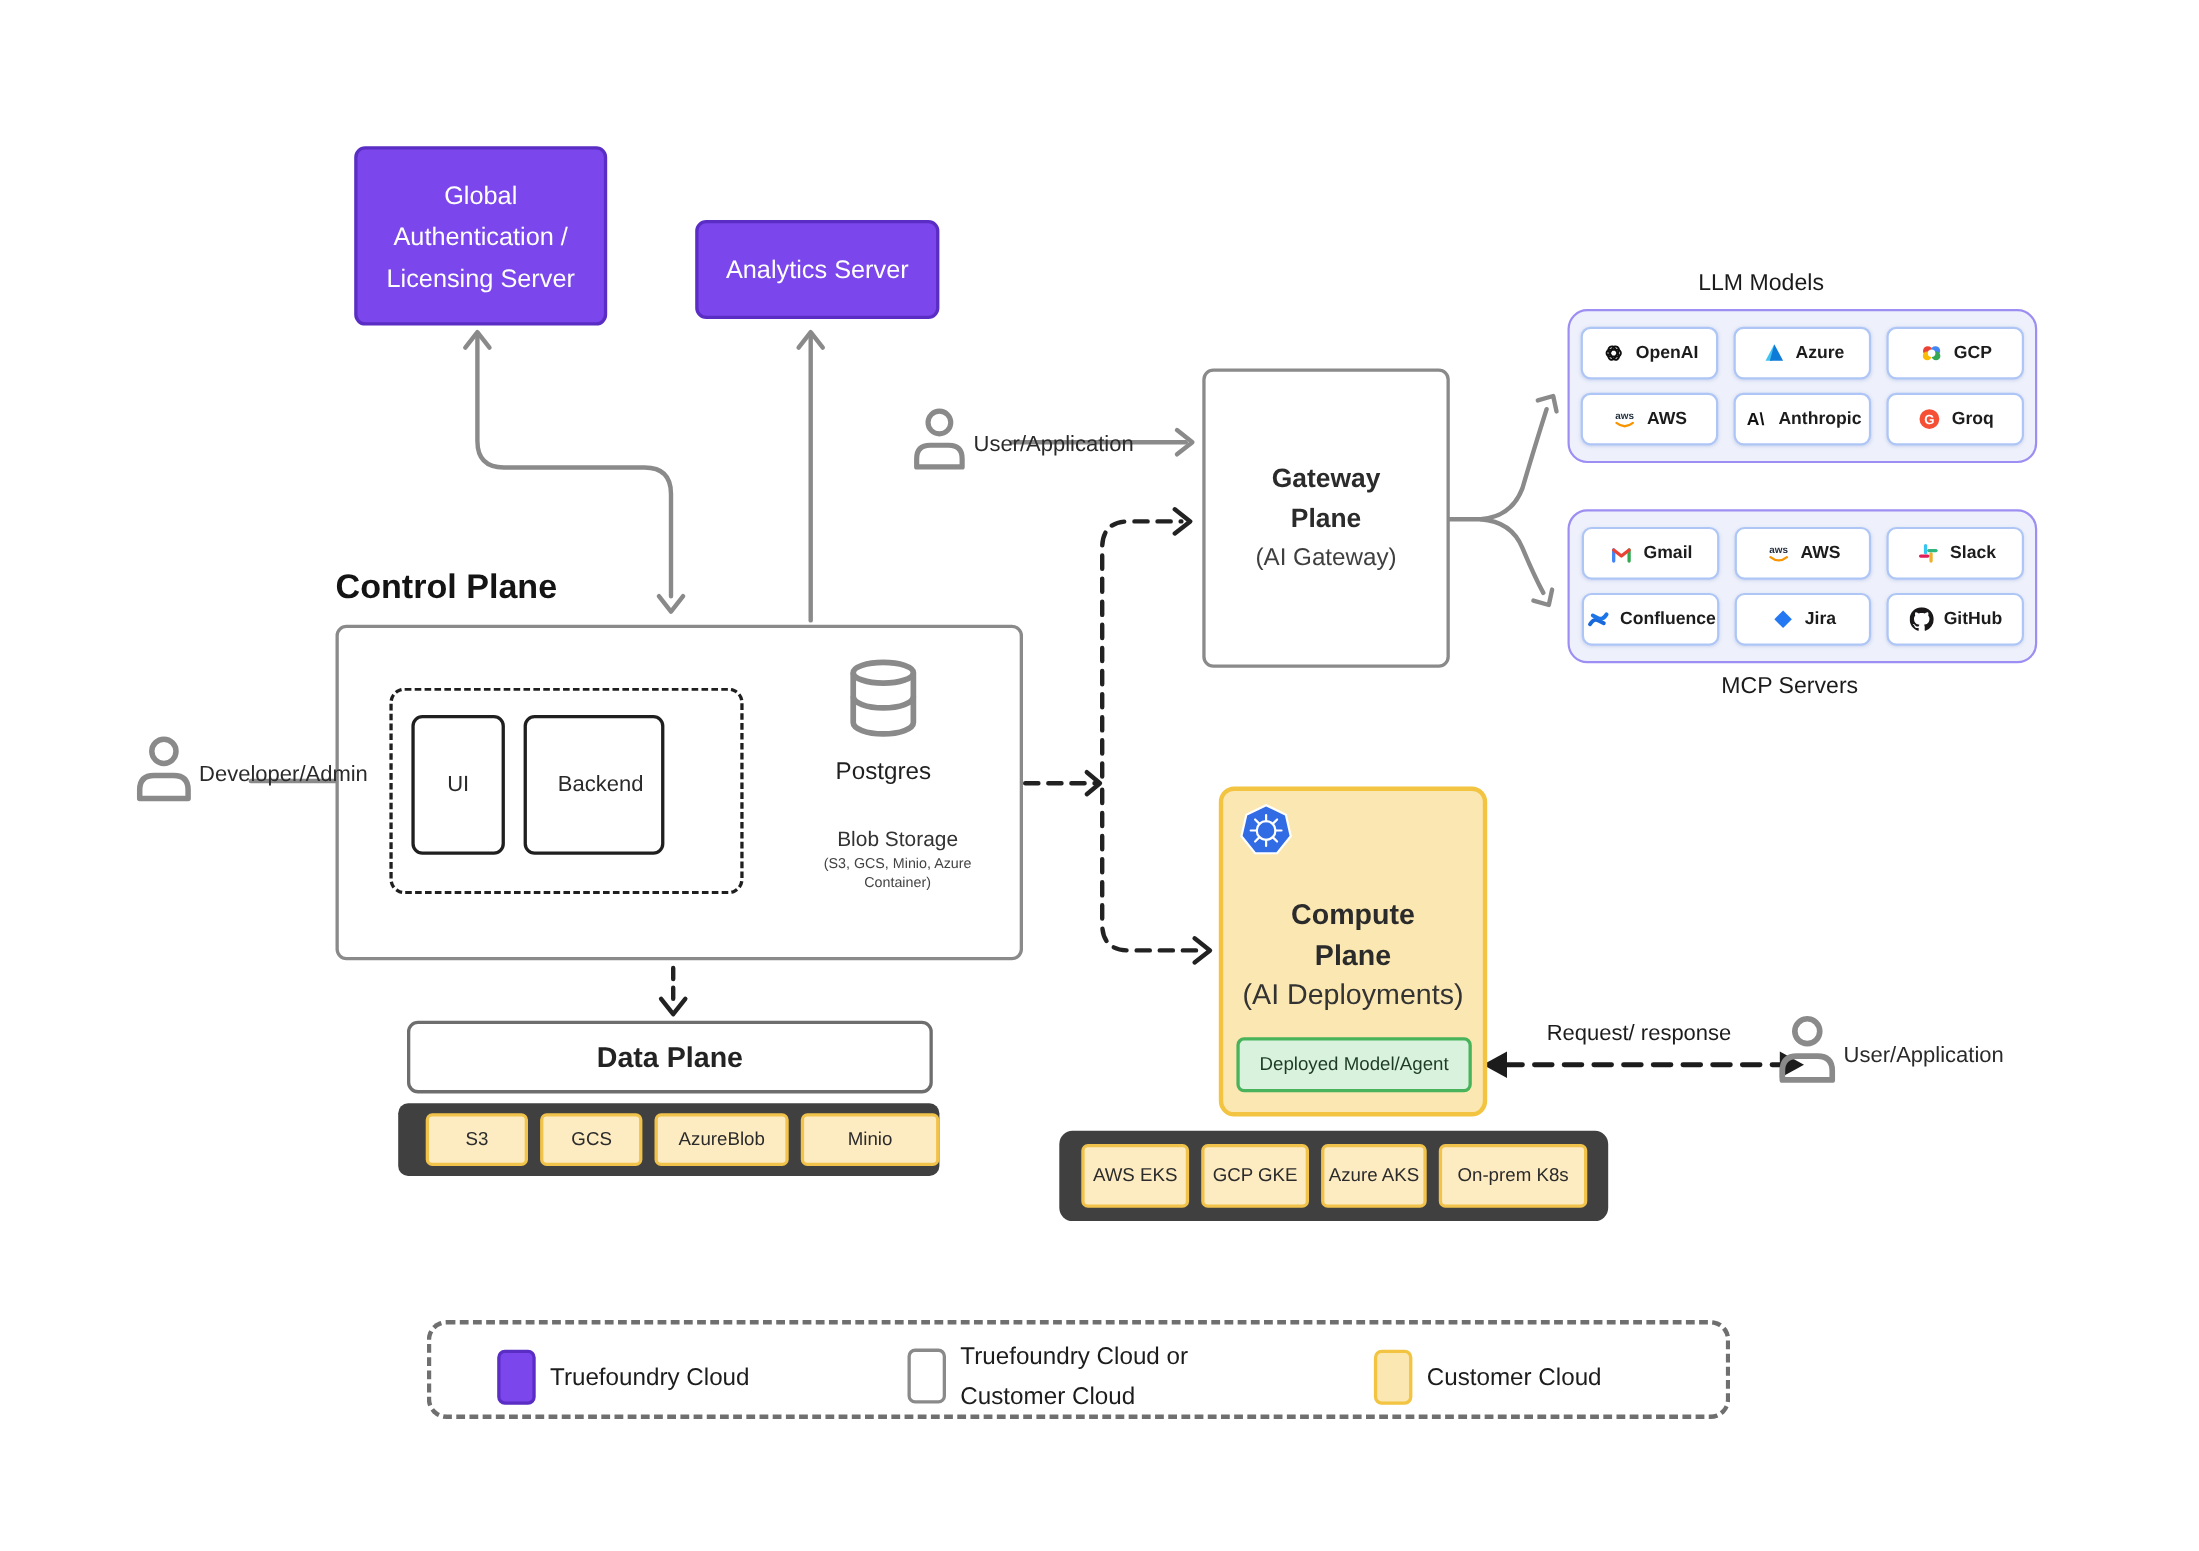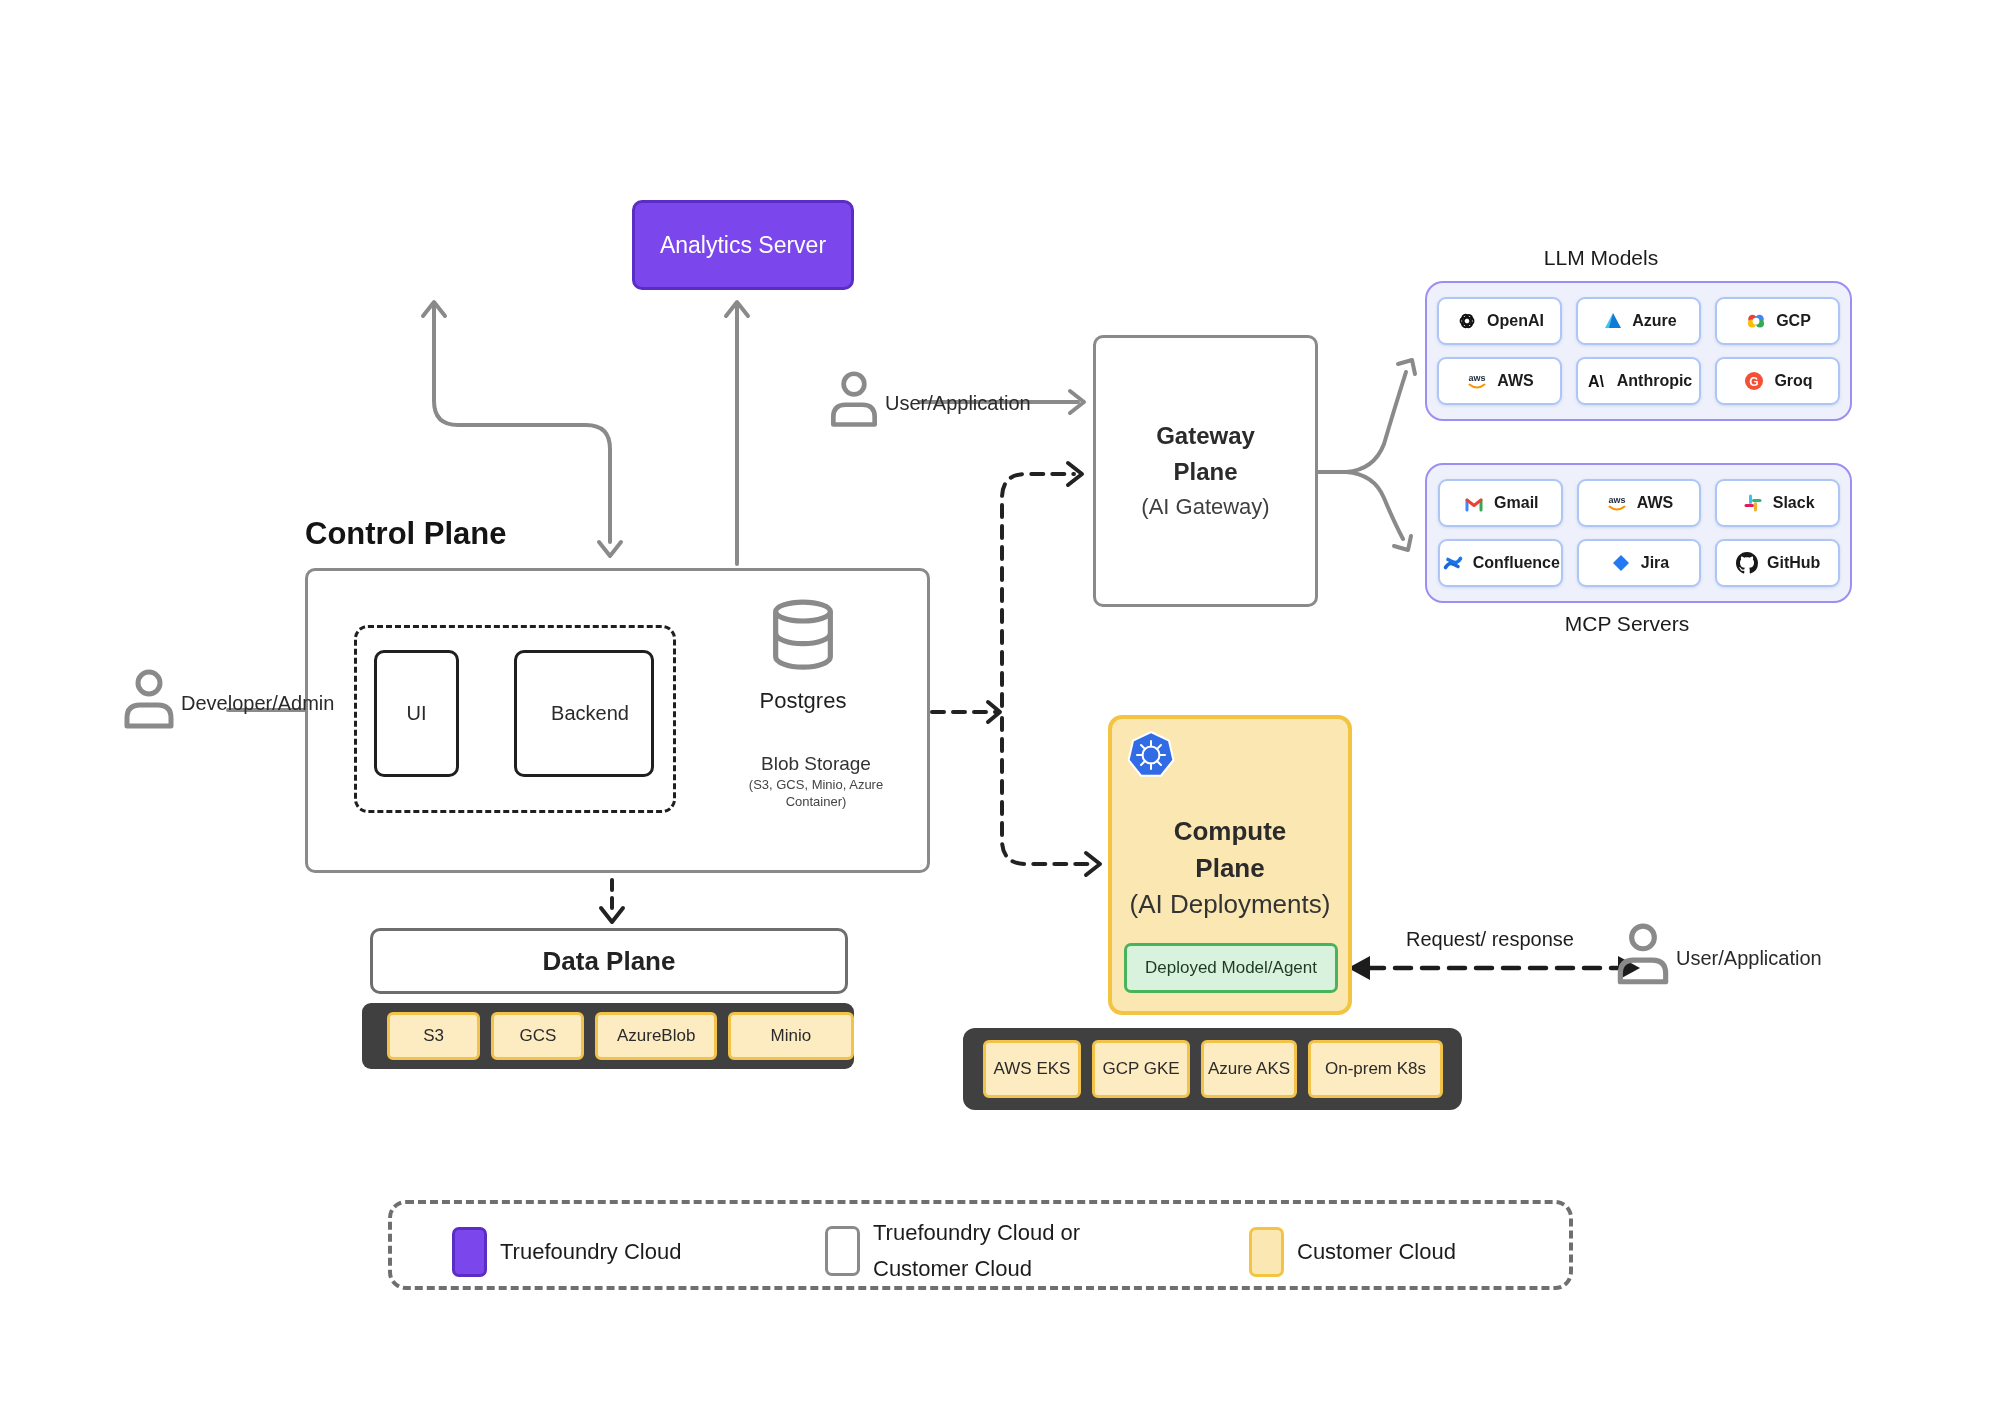--- a/index.html
+++ b/index.html
@@ -113,31 +113,36 @@
       <polyline points="601,908 612,922 623,908"></polyline>
     </g>
 
     <g>
       <path fill="none" stroke="#1c1c1c" stroke-width="4.5" stroke-dasharray="16 11" stroke-linecap="round" d="M1368 968 L1620 968"></path>
       <polygon fill="#1c1c1c" points="1348,968 1370,956 1370,980"></polygon>
       <polygon fill="#1c1c1c" points="1640,968 1618,956 1618,980"></polygon>
     </g>
   </svg>
 
+  <div class="abs purple-box" style="left:322px;top:133px;width:230px;height:163px;">
+    <div>Global</div>
+    <div>Authentication /</div>
+    <div>Licensing Server</div>
+  </div>
   <div class="abs purple-box" style="left:632px;top:200px;width:222px;height:90px;">
     <div>Analytics Server</div>
   </div>
 
   <div class="abs cp-label" style="left:305px;top:516px;">Control Plane</div>
   <div class="abs outline-box" style="left:305px;top:568px;width:625px;height:305px;"></div>
   <div class="abs dashed-group" style="left:354px;top:625px;width:322px;height:188px;"></div>
   <div class="abs dark-box" style="left:374px;top:650px;width:85px;height:127px;">
     <span>UI</span>
   </div>
-  <div class="abs dark-box" style="left:514px;top:650px;width:140px;height:127px;padding-left:12px;">
+  <div class="abs dark-box" style="left:476px;top:650px;width:128px;height:127px;padding-left:12px;">
     <span>Backend</span>
   </div>
 
   <div class="abs" style="left:770px;top:599px;width:66px;height:76px;">
     <svg width="66" height="76" viewBox="0 0 70 80" fill="none" stroke="#8A8A8A" stroke-width="5.5">
       <ellipse cx="35" cy="13" rx="29" ry="10"></ellipse>
       <path d="M6 13 V61 a29 11 0 0 0 58 0 V13"></path>
       <path d="M6 36 a29 11 0 0 0 58 0"></path>
     </svg>
   </div>

